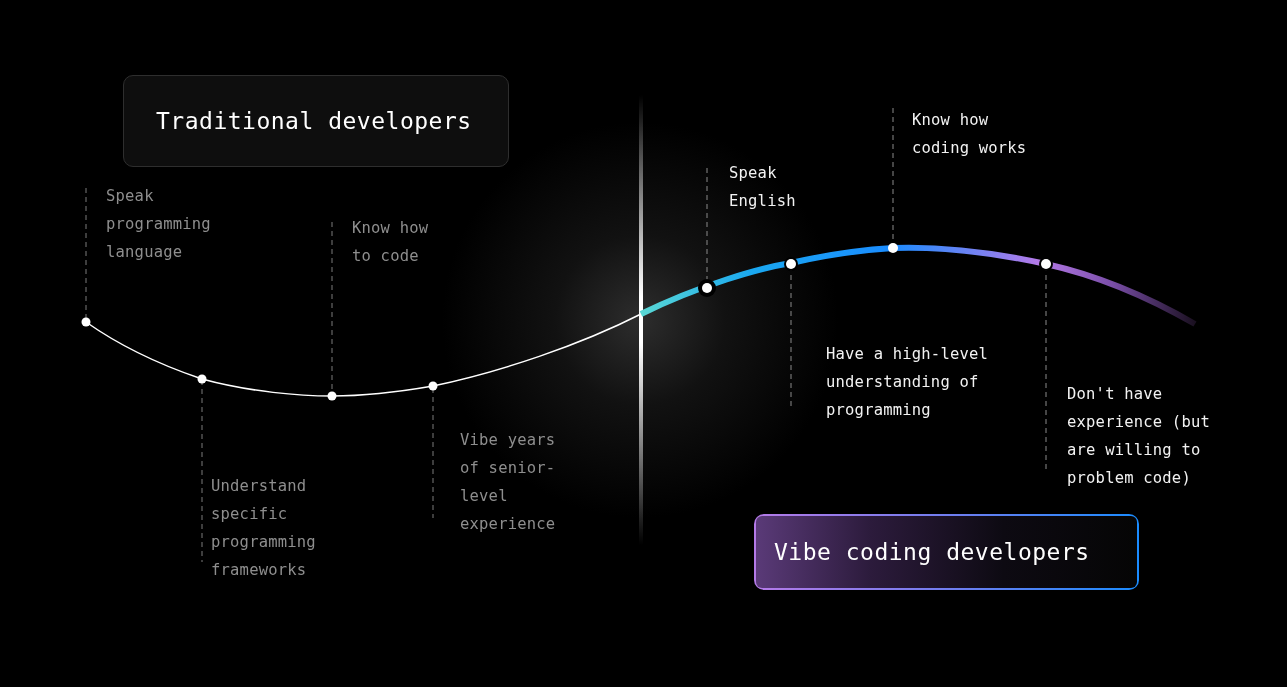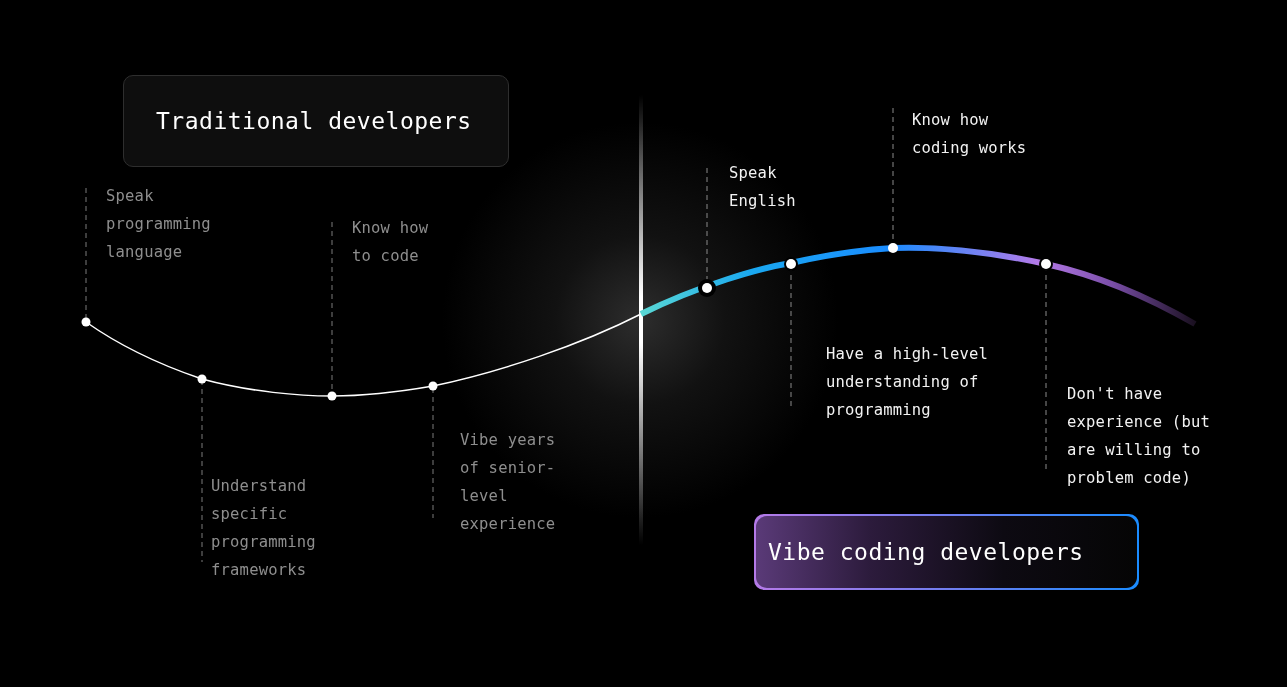--- a/index.html
+++ b/index.html
@@ -6,21 +6,21 @@
     body { width: 1287px; height: 687px; position: relative; overflow: hidden; font-family: "DejaVu Sans Mono", "Liberation Mono", monospace; }
     .glow { position: absolute; left: 440px; top: 120px; width: 400px; height: 400px; border-radius: 50%;
       background: radial-gradient(circle at center, rgba(60,60,60,0.75) 0%, rgba(35,35,35,0.5) 30%, rgba(0,0,0,0) 70%); }
     svg.diagram { position: absolute; left: 0; top: 0; }
     .label { position: absolute; font-size: 15.5px; line-height: 28px; letter-spacing: 0.2px; white-space: pre-line; }
     .label.old { color: #8e8e8e; }
     .label.new { color: #f2f2f2; }
     .box { position: absolute; border-radius: 10px; display: flex; align-items: center; color: #fff; font-size: 23px; letter-spacing: 0.5px; box-sizing: border-box; }
     .box-trad { left: 123px; top: 75px; width: 386px; height: 92px; background: #0e0e0e; border: 1px solid #2e2e2e; padding-left: 32px; }
     .box-vibe { left: 754px; top: 514px; width: 385px; height: 76px; padding: 2px; background: linear-gradient(90deg, #b57ae8, #6a7ef0 55%, #1a8cff); border: none; }
-    .box-vibe .inner { width: 100%; height: 100%; border-radius: 11px; background: linear-gradient(90deg, #5a3a78 0%, #2c1b3c 30%, #0d0a12 65%, #050505 100%); display: flex; align-items: center; padding-left: 12px; box-sizing: border-box; }
+    .box-vibe .inner { width: 100%; height: 100%; border-radius: 6px; background: linear-gradient(90deg, #5a3a78 0%, #2c1b3c 30%, #0d0a12 65%, #050505 100%); display: flex; align-items: center; padding-left: 18px; box-sizing: border-box; }
   </style>
 </head>
 <body>
 
 <div class="glow"></div>
 
 <svg class="diagram" width="1287" height="687" viewBox="0 0 1287 687">
   <defs>
     <linearGradient id="divGrad" x1="0" y1="0" x2="0" y2="1">
       <stop offset="0" stop-color="#fff" stop-opacity="0"></stop>

